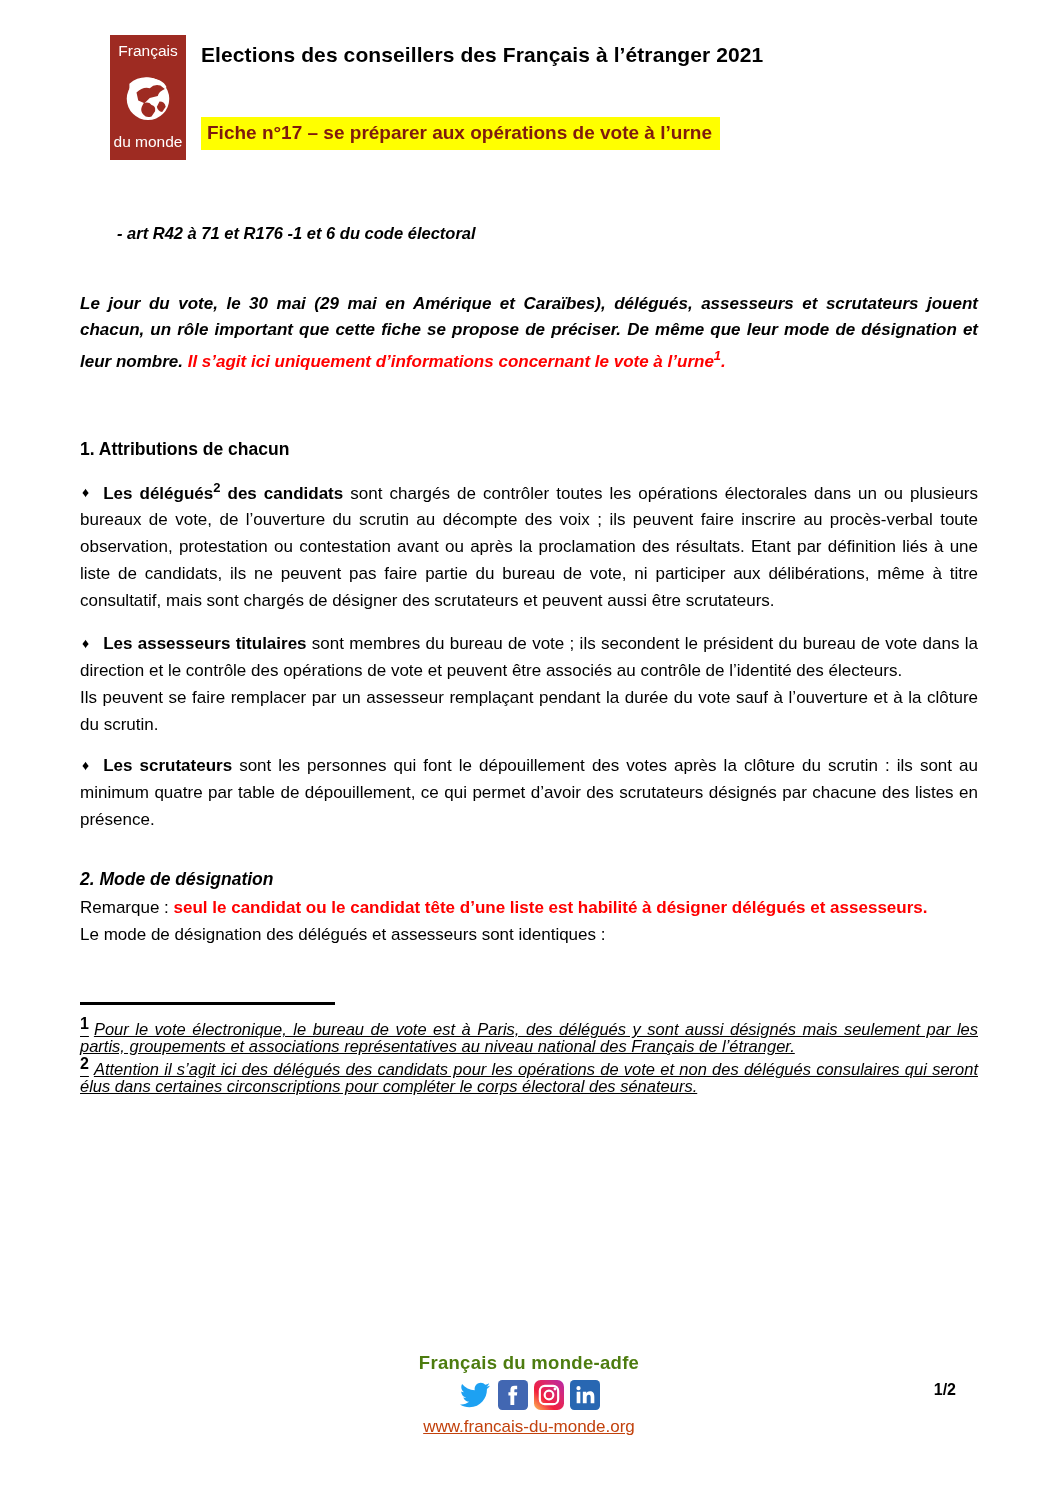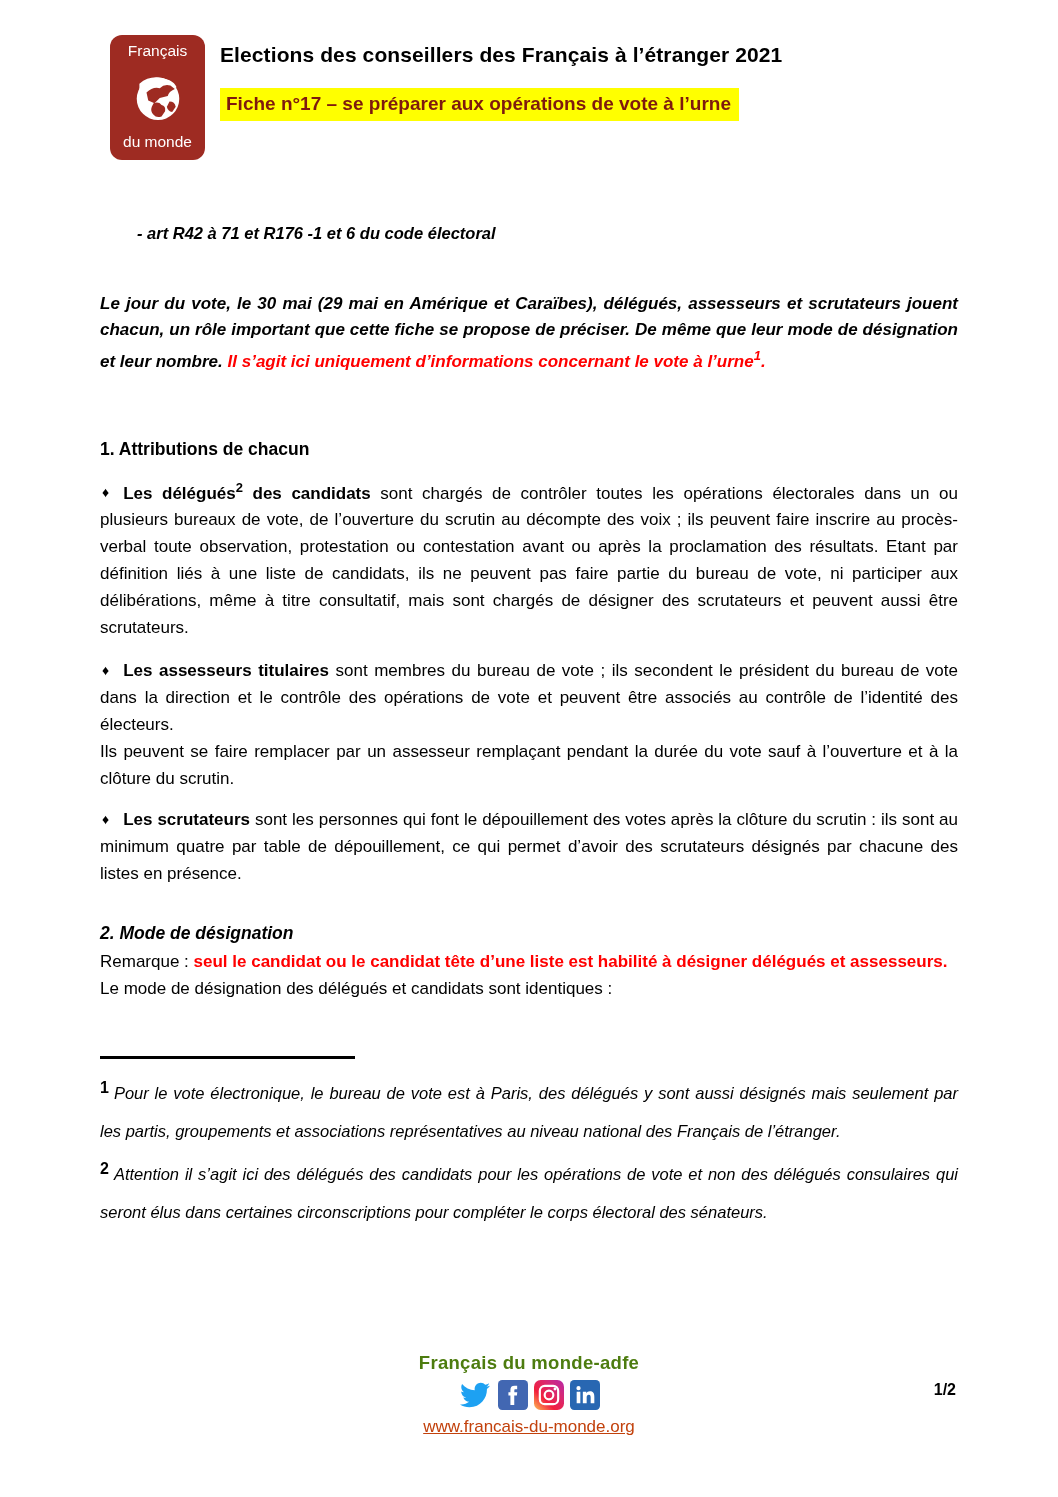--- a/index.html
+++ b/index.html
@@ -8,42 +8,41 @@
     width: 1058px;
     height: 1497px;
     margin: 0 auto;
     background: #ffffff;
     font-family: "Liberation Sans", sans-serif;
     color: #000;
     overflow: hidden;
   }
   .header { display: flex; padding-top: 35px; padding-left: 110px; }
   .logo {
-    width: 95px; height: 125px;
+    width: 76px; height: 125px;
     background: #9E2B22;
     color: #fff;
     display: flex; flex-direction: column; align-items: center; justify-content: space-between;
     padding: 7px 0 9px 0; box-sizing: border-box;
     font-size: 15.5px;
     flex-shrink: 0;
-    border-radius: 12px;
   }
   .logo .globe-wrap { width: 62px; height: 66px; }
   .header-text { margin-left: 15px; padding-top: 8px; }
   .doc-title { font-size: 21px; font-weight: bold; letter-spacing: 0.1px; }
   .doc-subtitle {
-    margin-top: 21px;
+    margin-top: 50px;
     display: inline-block;
     background: #FFFF00;
     color: #7E1A0E;
     font-weight: bold;
     font-size: 19px;
     padding: 5px 8px 6px 6px;
   }
-  .content { padding: 0 100px; }
+  .content { padding: 0 80px; }
   .reference {
     margin: 64px 0 0 37px;
     font-weight: bold; font-style: italic;
     font-size: 16.5px;
   }
   .intro {
     margin-top: 48px;
     font-weight: bold; font-style: italic;
     font-size: 17px; line-height: 26px;
     text-align: justify;
@@ -63,22 +62,23 @@
   .b { font-weight: bold; }
   sup.ref { font-weight: bold; font-size: 13px; }
   .remarque { margin-top: 4px; }
   .footnote-sep {
     margin-top: 54px;
     width: 255px;
     border-top: 3px solid #000;
   }
   .footnote {
     font-style: italic;
-    font-size: 16.5px; line-height: 38px;
+    font-size: 16.5px; line-height: 17px;
     text-align: justify;
+    text-decoration: underline;
   }
   .footnote.first { margin-top: 10px; }
   .footnote.second { }
   .fn-ref {
     font-style: normal; font-weight: bold;
     font-size: 16px;
     vertical-align: 6px;
     margin-right: 5px;
   }
   .footer {
@@ -151,21 +151,21 @@
     <div class="para bullet-para">
       <span class="bullet">♦</span><span class="b">Les scrutateurs</span><span> sont les personnes qui font le dépouillement des votes après la clôture du scrutin : ils sont au minimum quatre par table de dépouillement, ce qui permet d’avoir des scrutateurs désignés par chacune des listes en présence.</span>
     </div>
 
     <div class="section-heading second">2.  Mode de désignation</div>
 
     <div class="para remarque">
       <div>
         <span>Remarque : </span><span class="red b">seul le candidat ou le candidat tête d’une liste est habilité à désigner délégués et assesseurs.</span>
       </div>
-      <div>Le mode de désignation des délégués et candidats sont identiques :</div>
+      <div>Le mode de désignation des délégués et assesseurs sont identiques :</div>
     </div>
 
     <div class="footnote-sep"></div>
 
     <div class="footnote first">
       <span class="fn-ref">1</span><span>Pour le vote électronique, le bureau de vote est à Paris, des délégués y sont aussi désignés mais seulement par les partis, groupements et associations représentatives au niveau national des Français de l’étranger.</span>
     </div>
 
     <div class="footnote second">
       <span class="fn-ref">2</span><span>Attention il s’agit ici des délégués des candidats pour les opérations de vote et non des délégués consulaires qui seront élus dans certaines circonscriptions pour compléter le corps électoral des sénateurs.</span>

